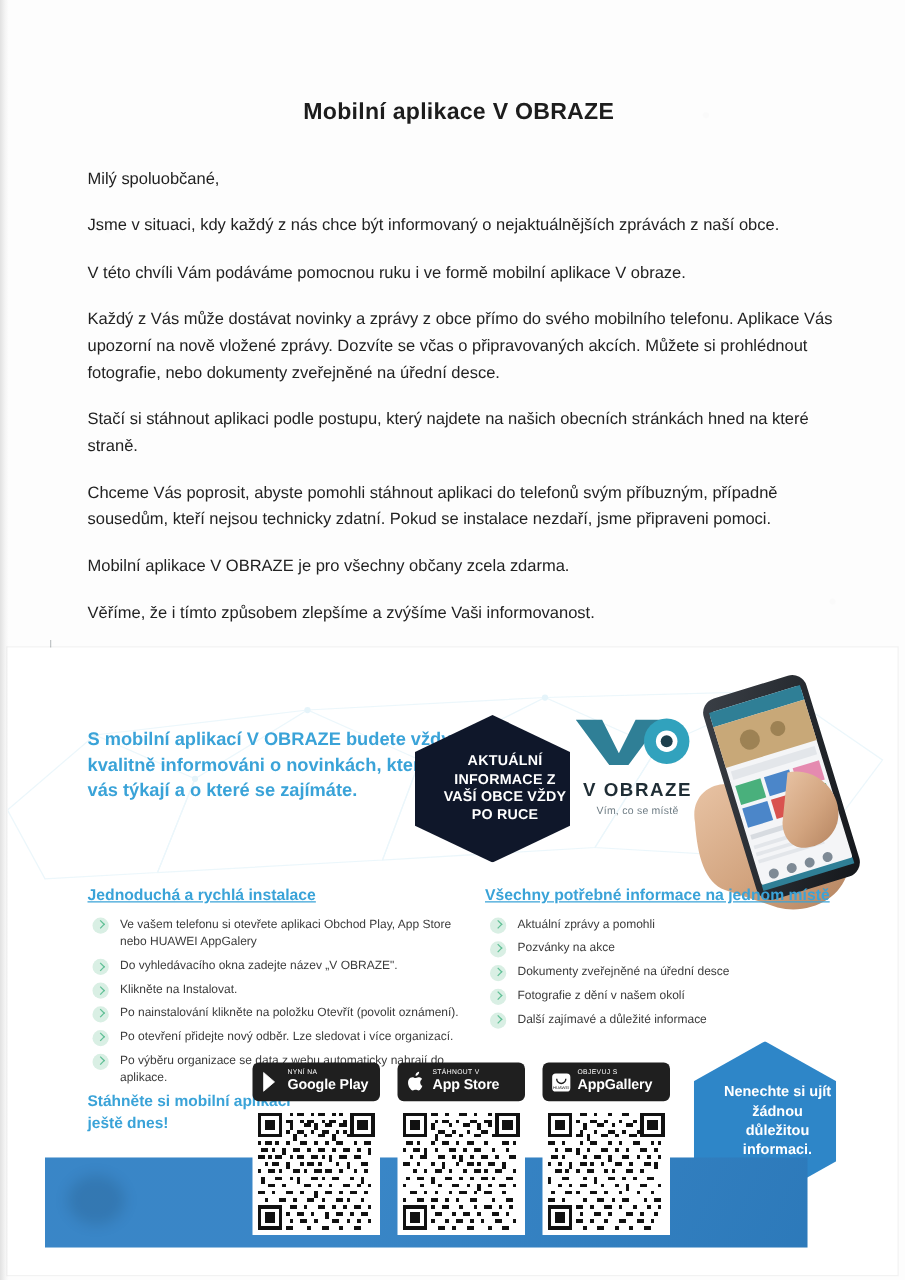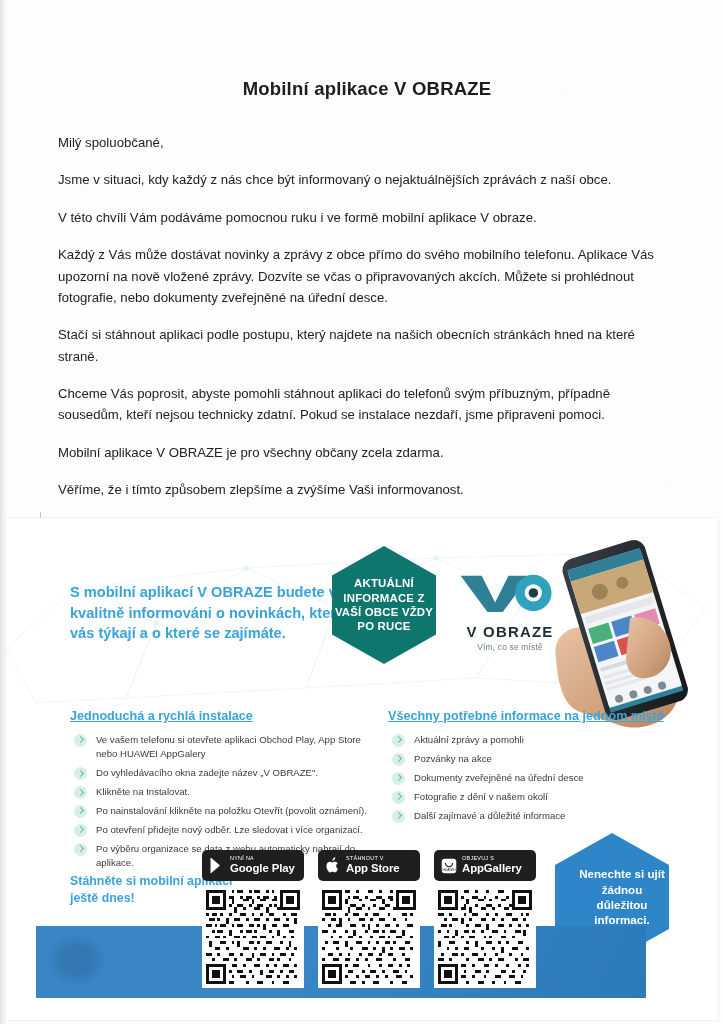--- a/index.html
+++ b/index.html
@@ -51,21 +51,21 @@
     font-weight: 700;
     letter-spacing: .2px;
     color: #1d1d1d;
     margin: 78px 0 0 0;
     padding-left: 10px;
   }
   .letter-body {
     margin: 32px 58px 0 58px;
   }
   .letter-body p {
-    margin: 0 0 16px 0;
+    margin: 0 0 16px 12px;
     font-size: 13.2px;
     line-height: 1.62;
     color: #222222;
     text-align: left;
   }
 
   
   .poster {
     position: absolute;
     left: 6px;
@@ -108,22 +108,23 @@
     width: 104px;
     height: 118px;
     clip-path: polygon(50% 0%, 100% 25%, 100% 75%, 50% 100%, 0% 75%, 0% 25%);
     display: flex;
     align-items: center;
     justify-content: center;
     text-align: center;
   }
   .hex-green {
     left: 326px;
-    top: 28px;
-    background: #0f766e;
+    top: 54px;
+    background: #0f172a;
+    padding-left: 20px;
   }
   .hex-green .hex-text {
     color: #ffffff;
     font-size: 11.4px;
     font-weight: 700;
     line-height: 1.26;
     letter-spacing: .2px;
   }
   .hex-blue {
     left: 549px;

